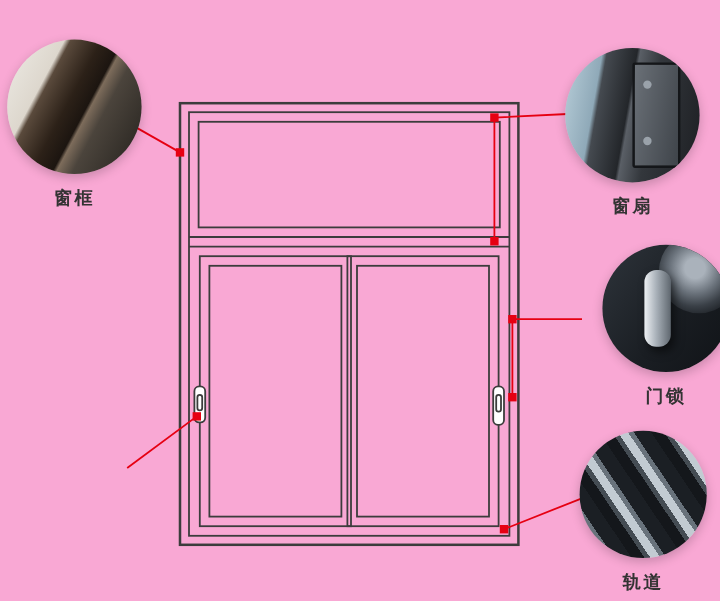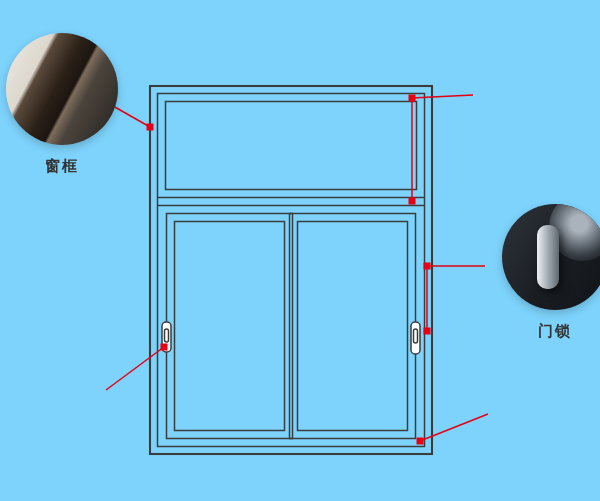--- a/index.html
+++ b/index.html
@@ -1,19 +1,19 @@
 <!DOCTYPE html>
 <html style="--accent-red: #e60012; --line-dark: #3c3c3c; --label-text: #333333;"><head>
 <meta charset="utf-8">
 <style>
   *{box-sizing:border-box;}
   html,body{margin:0;padding:0;background:#ffffff;}
   body{font-family:"Liberation Sans","DejaVu Sans",sans-serif;}
 
-  .stage{position:relative;width:600px;height:501px;background:#7dd3fc;overflow:hidden;}
+  .stage{position:relative;width:600px;height:501px;background:#f9a8d4;overflow:hidden;}
 
   
   .drawing{position:absolute;left:0;top:0;}
   .wl{fill:none;stroke:var(--line-dark,#3c3c3c);stroke-width:1.5;}
   .wl-outer{stroke-width:2.1;}
   .wl-fill{fill:#ffffff;}
   .rl{fill:none;stroke:var(--accent-red,#e60012);stroke-width:1.5;}
   .rs{fill:var(--accent-red,#e60012);stroke:none;}
 
   
@@ -112,24 +112,36 @@
       <line class="rl" x1="106" y1="390" x2="164" y2="347"></line>
       <rect class="rs" x="160.5" y="343.5" width="7" height="7"></rect>
     </g>
   </svg>
 
   <figure class="callout co-frame">
     <div class="photo ph-frame"></div>
     <figcaption class="co-label">窗框</figcaption>
   </figure>
 
+  <figure class="callout co-sash">
+    <div class="photo ph-sash">
+      <div class="sash-panel"></div>
+      <div class="sash-dot d1"></div>
+      <div class="sash-dot d2"></div>
+    </div>
+    <figcaption class="co-label">窗扇</figcaption>
+  </figure>
 
   <figure class="callout co-lock">
     <div class="photo ph-lock">
       <div class="lock-disc"></div>
       <div class="lock-lever"></div>
     </div>
     <figcaption class="co-label">门锁</figcaption>
   </figure>
 
+  <figure class="callout co-track">
+    <div class="photo ph-track"></div>
+    <figcaption class="co-label">轨道</figcaption>
+  </figure>
 
 
 </div>
 
 </body></html>

